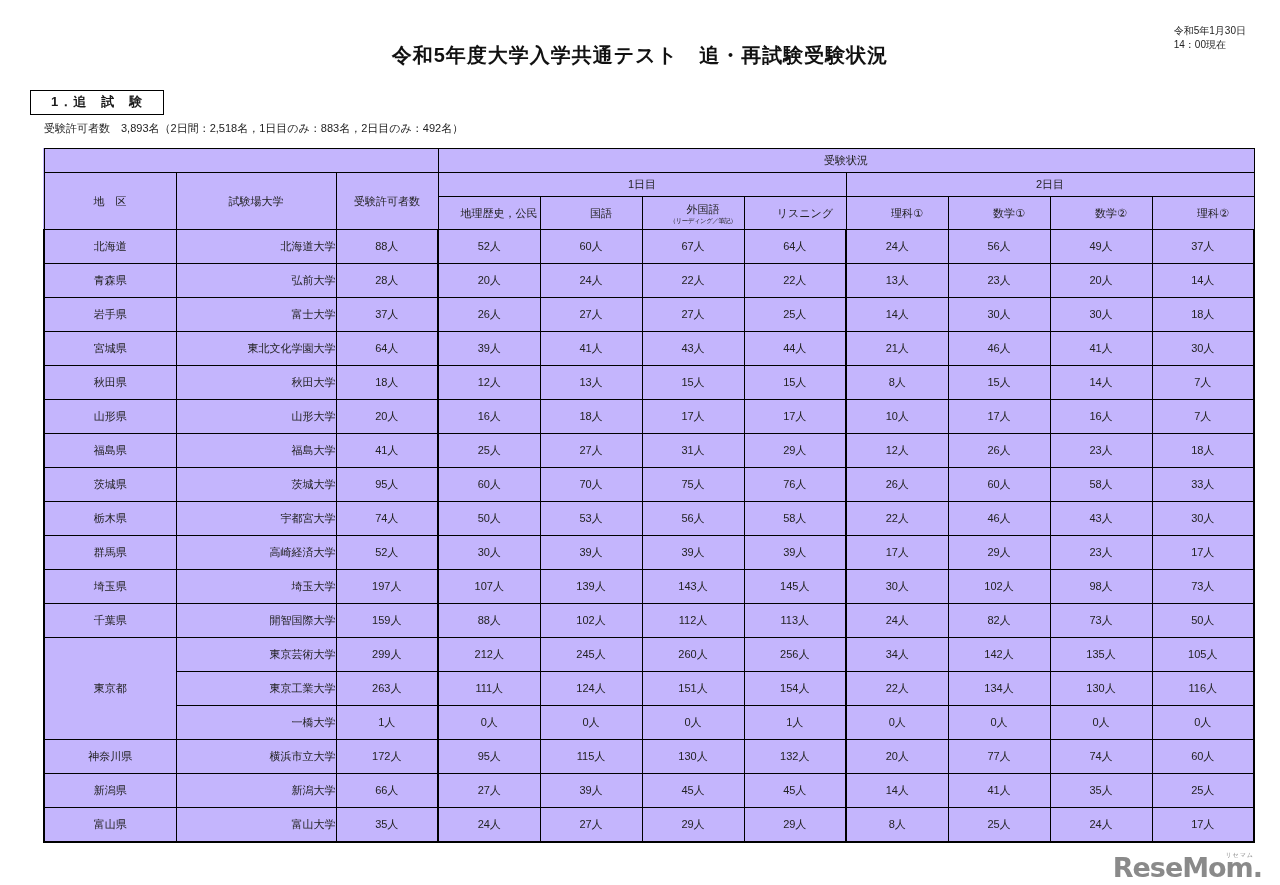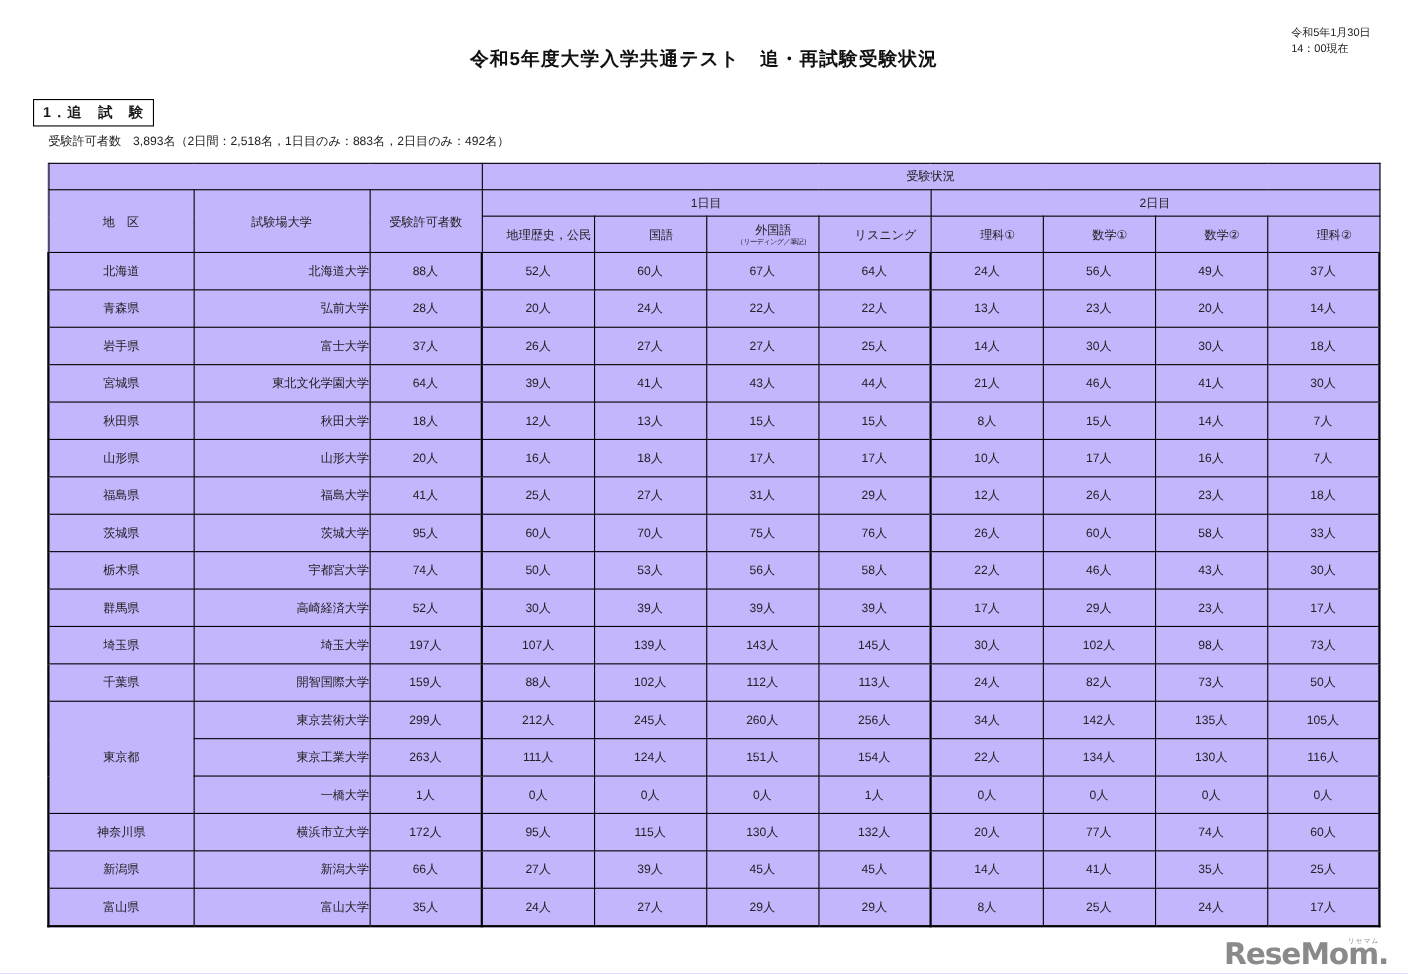--- a/index.html
+++ b/index.html
@@ -7,25 +7,25 @@
     width:1280px; height:885px; background:#ffffff;
     font-family:"Liberation Sans","DejaVu Sans",sans-serif;
     color:#1a1a1a; position:relative; overflow:hidden;
   }
   .date-block {
     position:absolute; top:24px; right:34px;
     font-size:10px; line-height:1.4; color:#222;
   }
   .doc-title {
     position:absolute; top:42px; left:0; width:100%;
-    text-align:center; font-size:17px; font-weight:bold; letter-spacing:1px; color:#111;
+    text-align:center; font-size:20px; font-weight:bold; letter-spacing:1px; color:#111;
   }
   .section-box {
     position:absolute; top:90px; left:30px;
-    border:1px solid #000; padding:2px 8px 3px;
+    border:1px solid #000; padding:2px 20px 3px;
     font-size:13px; font-weight:bold; letter-spacing:1px; background:#fff;
   }
   .summary-line {
     position:absolute; top:121px; left:44px; font-size:11px; color:#222;
   }
   table.main {
     position:absolute; top:148px; left:43px;
     border-collapse:collapse; table-layout:fixed; background:#c4b5fd;
   }
   table.main td, table.main th {

